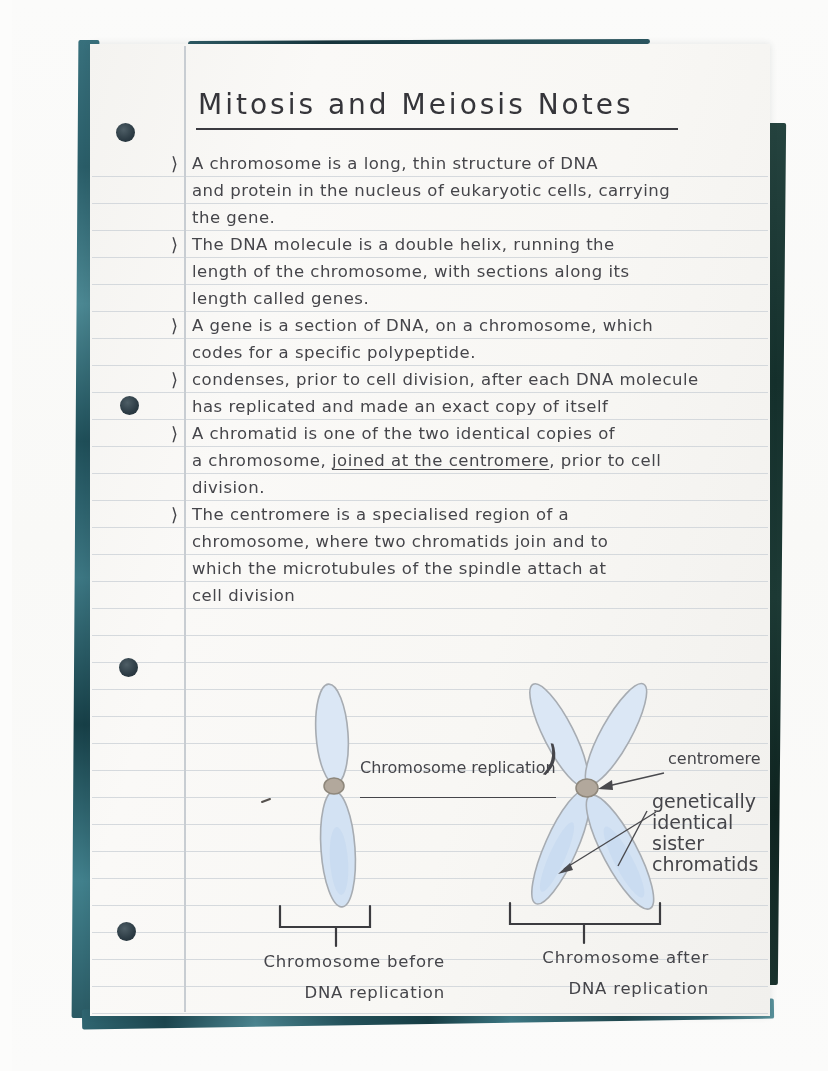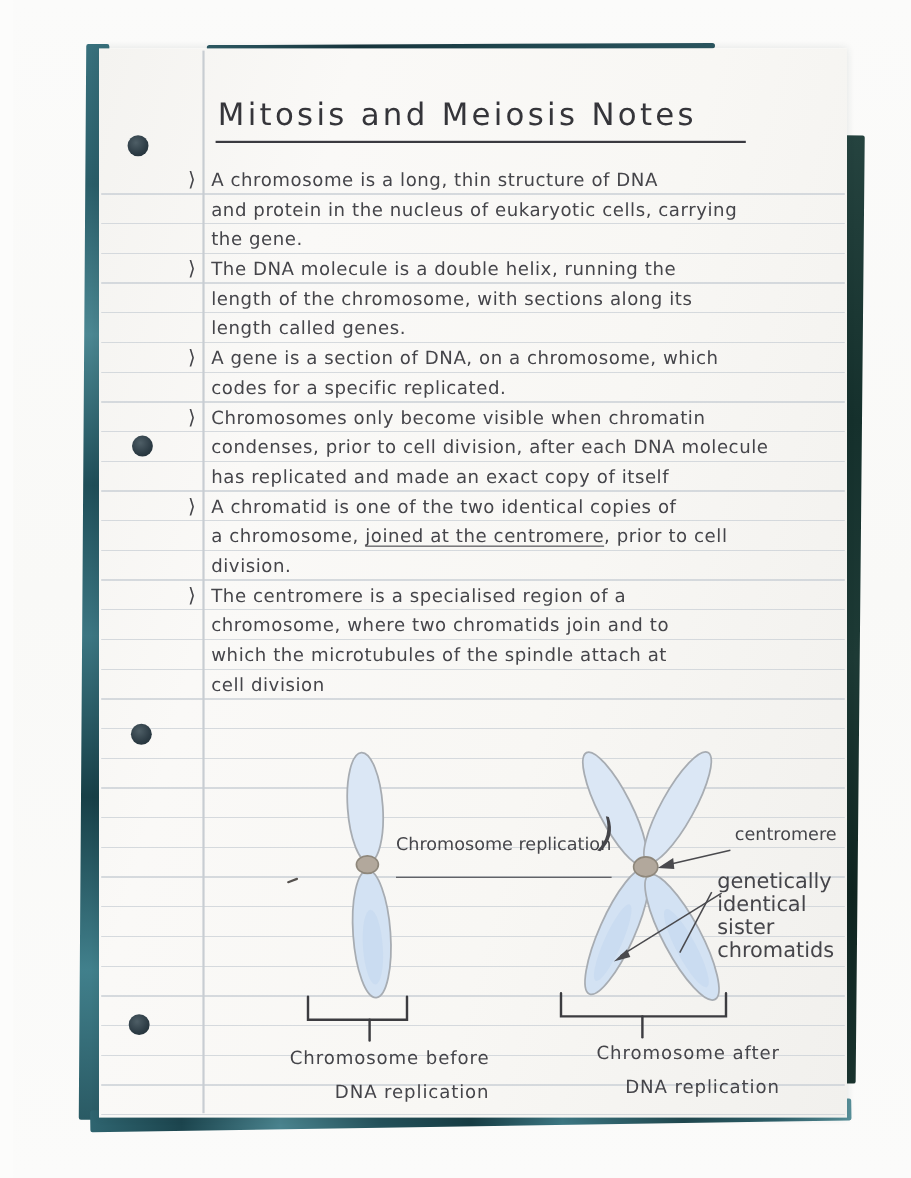--- a/index.html
+++ b/index.html
@@ -99,26 +99,25 @@
     <div class="bullet">
       <span class="marker">⟩</span>
       <div>The DNA molecule is a double helix, running the</div>
       <div>length of the chromosome, with sections along its</div>
       <div>length called genes.</div>
     </div>
 
     <div class="bullet">
       <span class="marker">⟩</span>
       <div>A gene is a section of DNA, on a chromosome, which</div>
-      <div>codes for a specific replicated.</div>
+      <div>codes for a specific polypeptide.</div>
     </div>
 
     <div class="bullet">
       <span class="marker">⟩</span>
-      <div>Chromosomes only become visible when chromatin</div>
       <div>condenses, prior to cell division, after each DNA molecule</div>
       <div>has replicated and made an exact copy of itself</div>
     </div>
 
     <div class="bullet">
       <span class="marker">⟩</span>
       <div>A chromatid is one of the two identical copies of</div>
       <div><span>a chromosome, </span><span class="emph">joined at the centromere</span><span>, prior to cell</span></div>
       <div>division.</div>
     </div>

